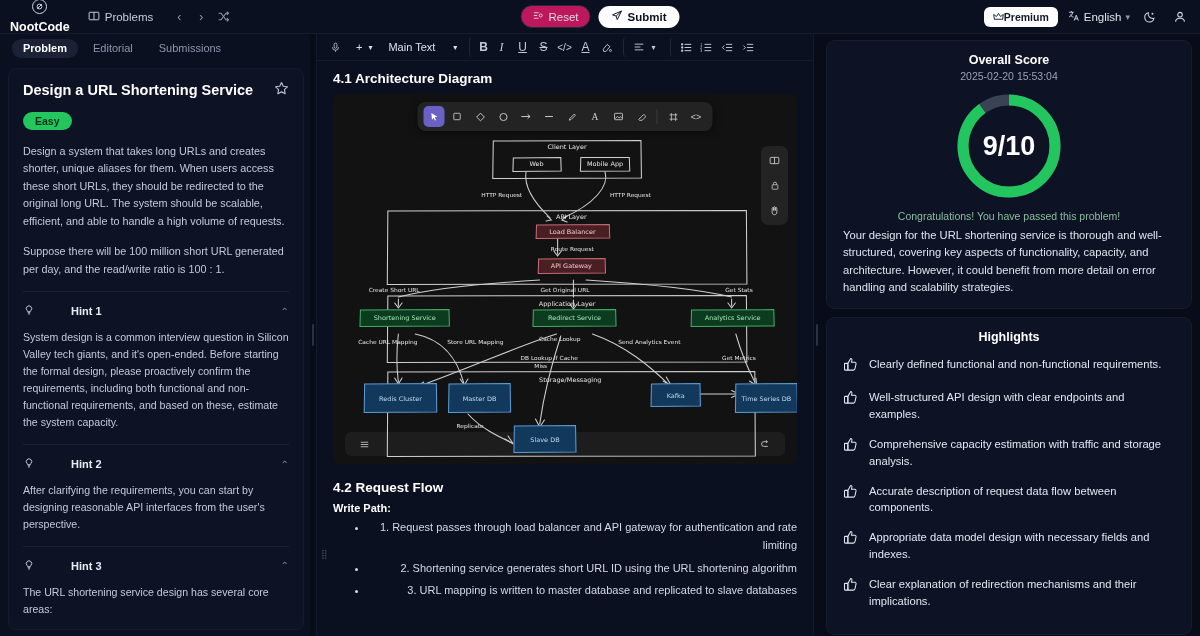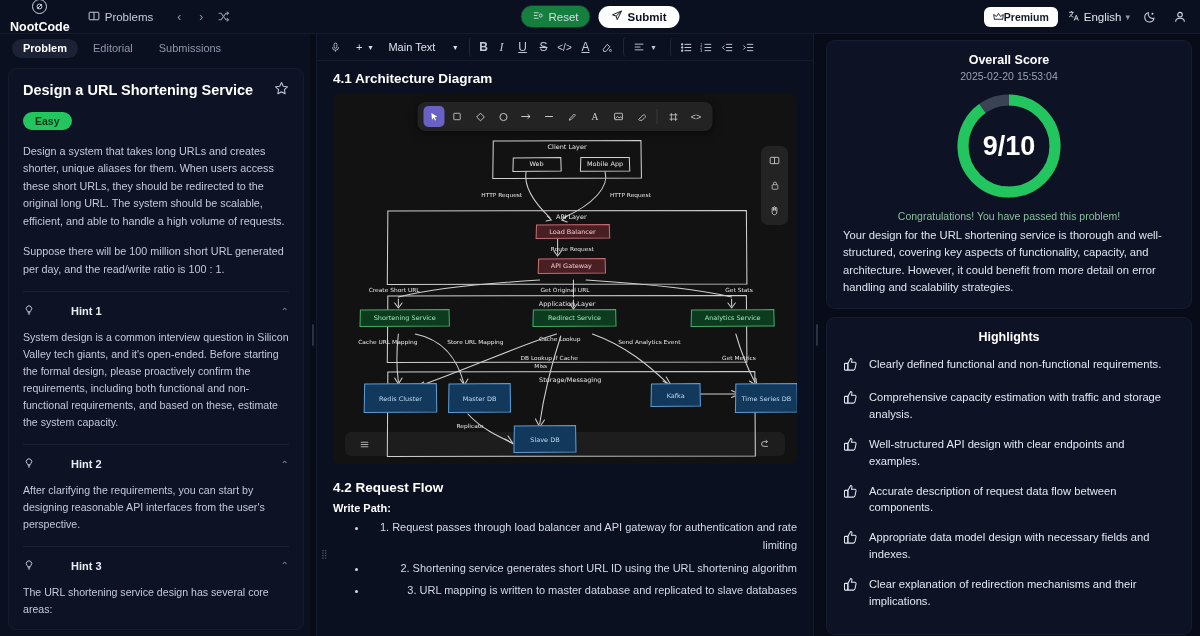--- a/index.html
+++ b/index.html
@@ -36,21 +36,21 @@
   .tb-nav span, .tb-ico {
     width: 20px; height: 20px; display: flex; align-items: center; justify-content: center;
     color: #8e97ab; font-size: 12px; border-radius: 4px; cursor: pointer;
   }
   .center-actions {
     position: absolute; left: 50%; transform: translateX(-50%);
     display: flex; align-items: center; gap: 8px;
   }
   .btn-reset {
     display: flex; align-items: center; gap: 5px;
-    background: #15803d; border: 1px solid #222a3f; color: #d6dbe7;
+    background: #be185d; border: 1px solid #222a3f; color: #d6dbe7;
     font-size: 11.5px; padding: 4px 11px; border-radius: 13px; cursor: pointer;
   }
   .btn-submit {
     display: flex; align-items: center; gap: 5px;
     background: #ffffff; color: #0b1020; font-weight: 600;
     font-size: 11.5px; padding: 4.5px 13px; border-radius: 13px; cursor: pointer;
     border: none;
   }
   .right-actions { margin-left: auto; display: flex; align-items: center; gap: 10px; }
   .btn-premium {
@@ -717,30 +717,30 @@
           </span>
           <span class="hl-text">Clearly defined functional and non-functional requirements.</span>
         </div>
         <div class="hl-row">
           <span class="hl-ico">
             <svg width="15" height="15" viewBox="0 0 16 16" fill="none" stroke="#e4e8f1" stroke-width="1.1" stroke-linejoin="round">
                 <path d="M5.2 14V6.8l3-5.3c1 .1 1.5.8 1.3 1.9l-.5 2.3h3.6c.9 0 1.5.7 1.3 1.6l-1.1 5c-.1.9-.6 1.7-1.6 1.7z"></path>
                 <rect x="1.6" y="6.8" width="3.6" height="7.2" rx=".6"></rect>
               </svg>
           </span>
-          <span class="hl-text">Comprehensive capacity estimation with traffic and storage analysis.</span>
+          <span class="hl-text">Well-structured API design with clear endpoints and examples.</span>
         </div>
         <div class="hl-row">
           <span class="hl-ico">
             <svg width="15" height="15" viewBox="0 0 16 16" fill="none" stroke="#e4e8f1" stroke-width="1.1" stroke-linejoin="round">
                 <path d="M5.2 14V6.8l3-5.3c1 .1 1.5.8 1.3 1.9l-.5 2.3h3.6c.9 0 1.5.7 1.3 1.6l-1.1 5c-.1.9-.6 1.7-1.6 1.7z"></path>
                 <rect x="1.6" y="6.8" width="3.6" height="7.2" rx=".6"></rect>
               </svg>
           </span>
-          <span class="hl-text">Well-structured API design with clear endpoints and examples.</span>
+          <span class="hl-text">Comprehensive capacity estimation with traffic and storage analysis.</span>
         </div>
         <div class="hl-row">
           <span class="hl-ico">
             <svg width="15" height="15" viewBox="0 0 16 16" fill="none" stroke="#e4e8f1" stroke-width="1.1" stroke-linejoin="round">
                 <path d="M5.2 14V6.8l3-5.3c1 .1 1.5.8 1.3 1.9l-.5 2.3h3.6c.9 0 1.5.7 1.3 1.6l-1.1 5c-.1.9-.6 1.7-1.6 1.7z"></path>
                 <rect x="1.6" y="6.8" width="3.6" height="7.2" rx=".6"></rect>
               </svg>
           </span>
           <span class="hl-text">Accurate description of request data flow between components.</span>
         </div>

